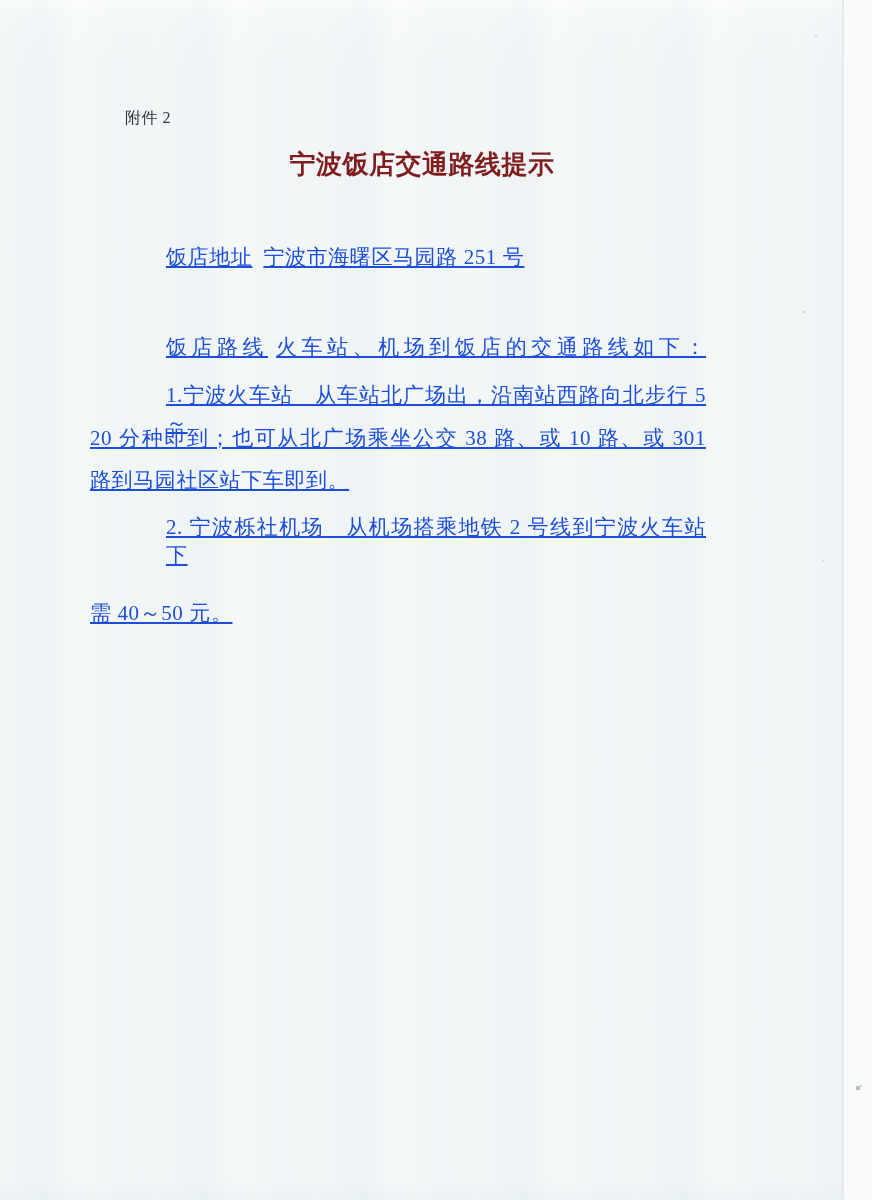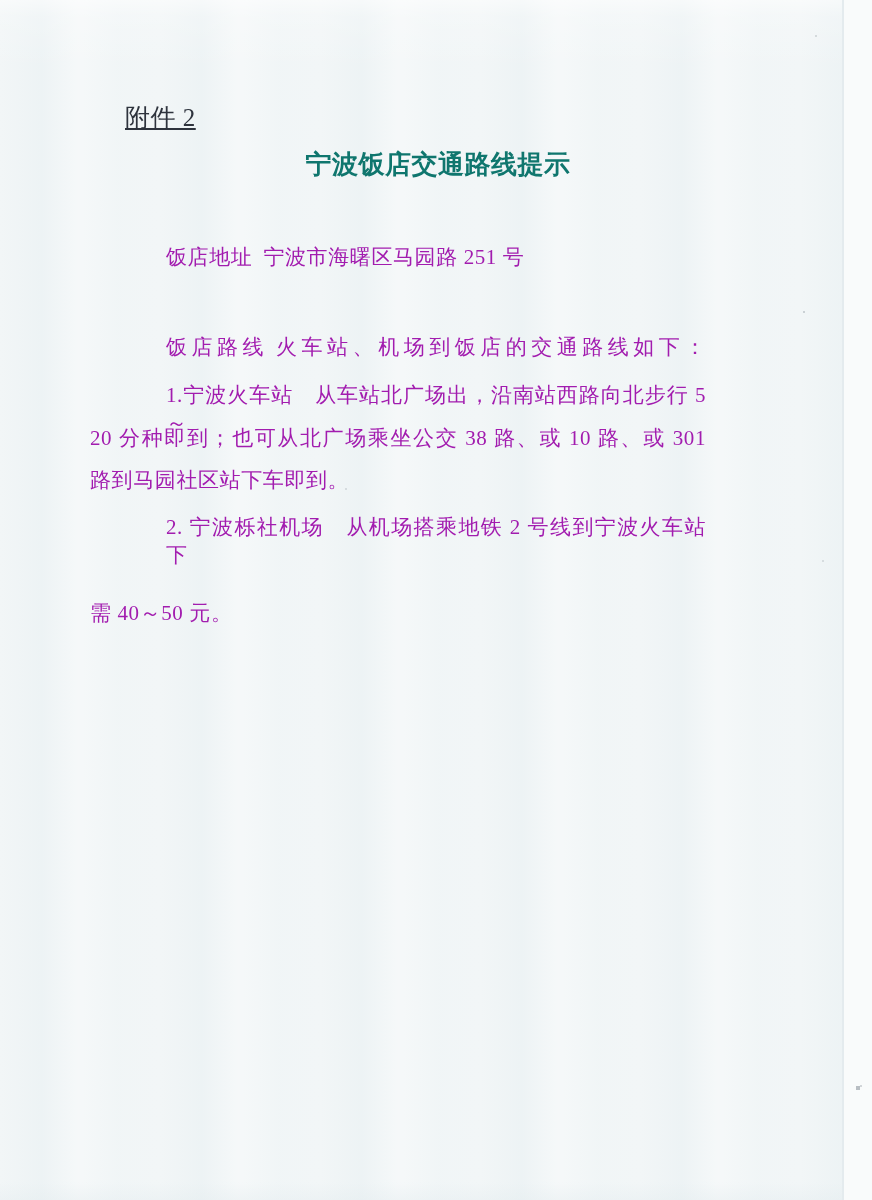--- a/index.html
+++ b/index.html
@@ -38,34 +38,34 @@
     box-shadow:
       857px 1087px 0 1px rgba(120,130,140,0.50),
       860px 1085px 0 0   rgba(120,130,140,0.30),
       803px  311px 0 0   rgba(140,150,158,0.38),
       815px   35px 0 0   rgba(150,158,165,0.32),
       345px  488px 0 0   rgba(150,158,165,0.28),
       822px  560px 0 0   rgba(150,158,165,0.28);
   }
   .attachment {
     position: absolute; left: 125px; top: 104px;
-    font-size: 25px; line-height: 28px; height: 28px;
-    color: #2e333d; letter-spacing: 0.5px; white-space: nowrap; text-decoration: underline;
+    font-size: 16px; line-height: 28px; height: 28px;
+    color: #2e333d; letter-spacing: 0.5px; white-space: nowrap;
   }
   .title {
     position: absolute; left: 0; top: 148px; width: 844px; margin: 0;
     text-align: center;
     font-size: 26px; line-height: 34px; font-weight: bold;
-    color: #0f766e; letter-spacing: 0.5px; padding-left: 16px;
+    color: #7f1d1d; letter-spacing: 0.5px;
   }
   .line {
     position: absolute; left: 90px; width: 616px;
     height: 28px; line-height: 28px;
-    font-size: 21px; color: #a21caf; letter-spacing: 0.6px;
-    white-space: nowrap; box-sizing: border-box;
+    font-size: 21px; color: #1d4ed8; letter-spacing: 0.6px;
+    white-space: nowrap; box-sizing: border-box; text-decoration: underline;
   }
   .indent { padding-left: 76px; }
   .justify {
     white-space: normal;
     text-align: justify;
     text-align-last: justify;
   }
   .gap-sm { margin-left: 11px; }
   .gap-md { margin-left: 20px; }
   .gap-lg { margin-left: 8px; }

